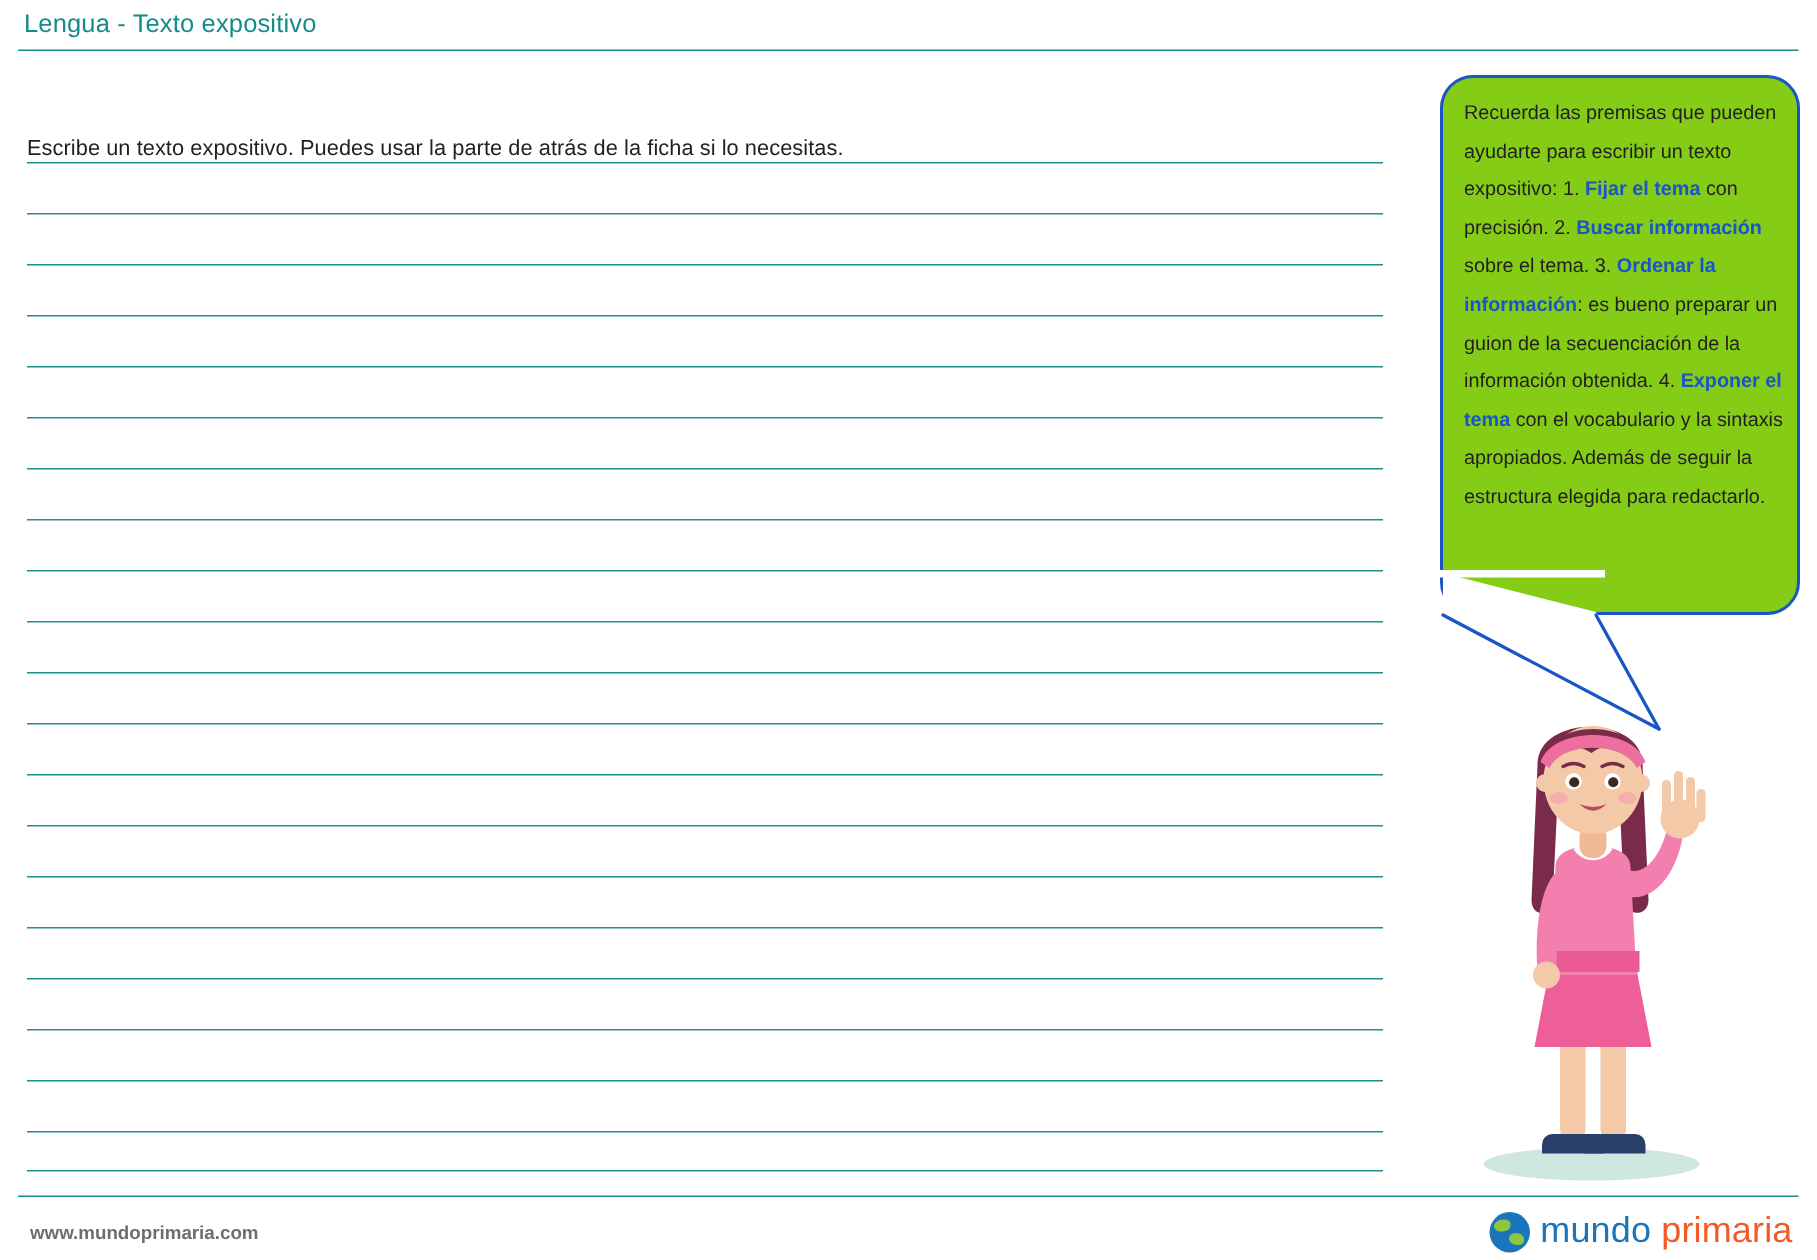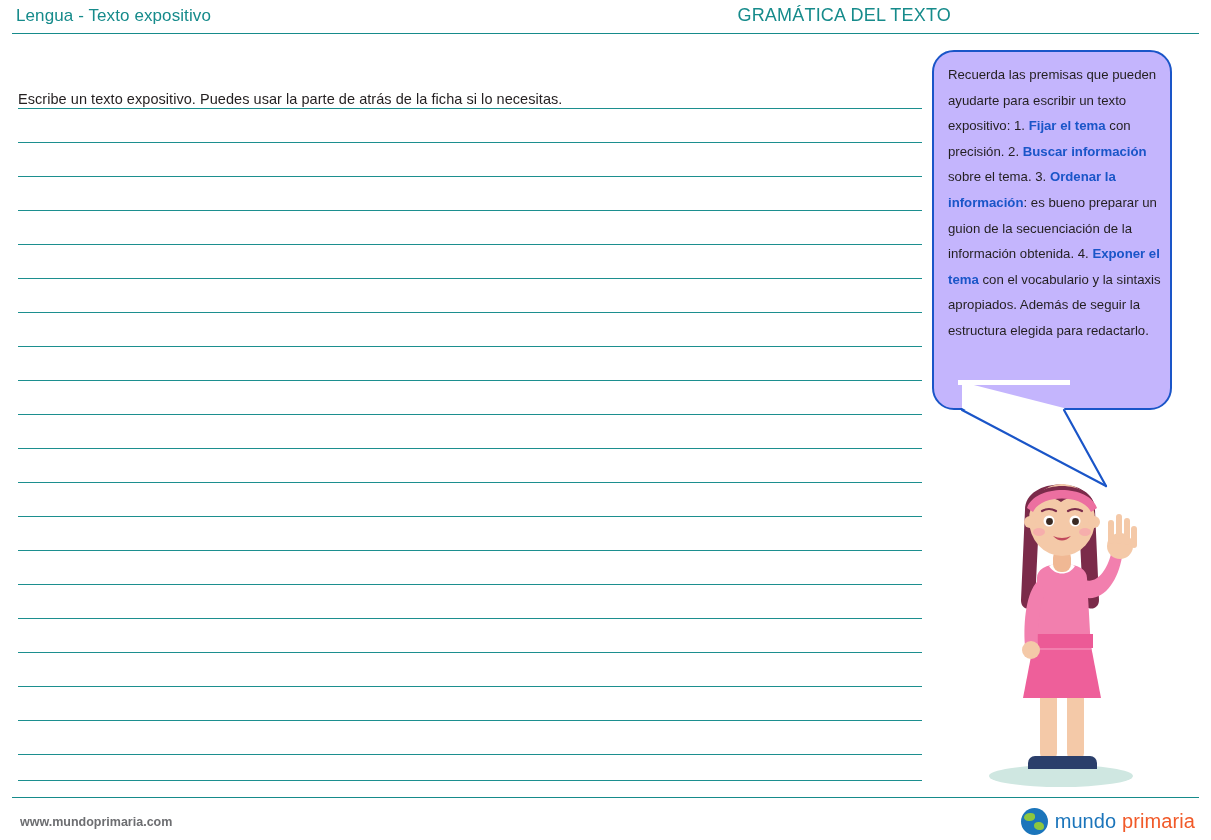--- a/index.html
+++ b/index.html
@@ -72,28 +72,28 @@
     position: absolute;
     left: 0;
     width: 904px;
     height: 1px;
     background: #1c8f8f;
   }
 
   
   .bubble {
     position: absolute;
-    left: 932px;
+    left: 960px;
     top: 50px;
     width: 240px;
     height: 360px;
     box-sizing: border-box;
     border: 2px solid #1a55c8;
     border-radius: 22px;
-    background: #c4b5fd;
+    background: #84cc16;
   }
   .bubble-text {
     position: absolute;
     left: 14px;
     top: 10px;
     width: 216px;
     font-size: 13.2px;
     line-height: 25.6px;
     color: #231f20;
   }
@@ -167,36 +167,35 @@
     content: "";
     position: absolute;
     left: 13px;
     top: 14px;
     width: 10px;
     height: 8px;
     background: #8dc63f;
     border-radius: 50% 55% 40% 60%;
   }
   .brand-text {
-    font-size: 20px;
+    font-size: 24px;
     color: #1b75bb;
     letter-spacing: 0.1px;
     white-space: nowrap;
     text-align: right;
   }
   .brand-text .b2 {
     color: #f15a29;
   }
 </style>
 </head>
 <body>
 
 <div class="header">
   <div class="header-left">Lengua - Texto expositivo</div>
-  <div class="header-right">GRAMÁTICA DEL TEXTO</div>
   <div class="header-rule"></div>
 </div>
 
 <div class="instruction">Escribe un texto expositivo. Puedes usar la parte de atrás de la ficha si lo necesitas.</div>
 
 <div class="lines" id="writing-lines">
     <div class="wline" style="top: 0px; background: rgb(28, 143, 143);"></div>
     <div class="wline" style="top: 34px; background: rgb(28, 143, 143);"></div>
     <div class="wline" style="top: 68px; background: rgb(28, 143, 143);"></div>
     <div class="wline" style="top: 102px; background: rgb(28, 143, 143);"></div>

